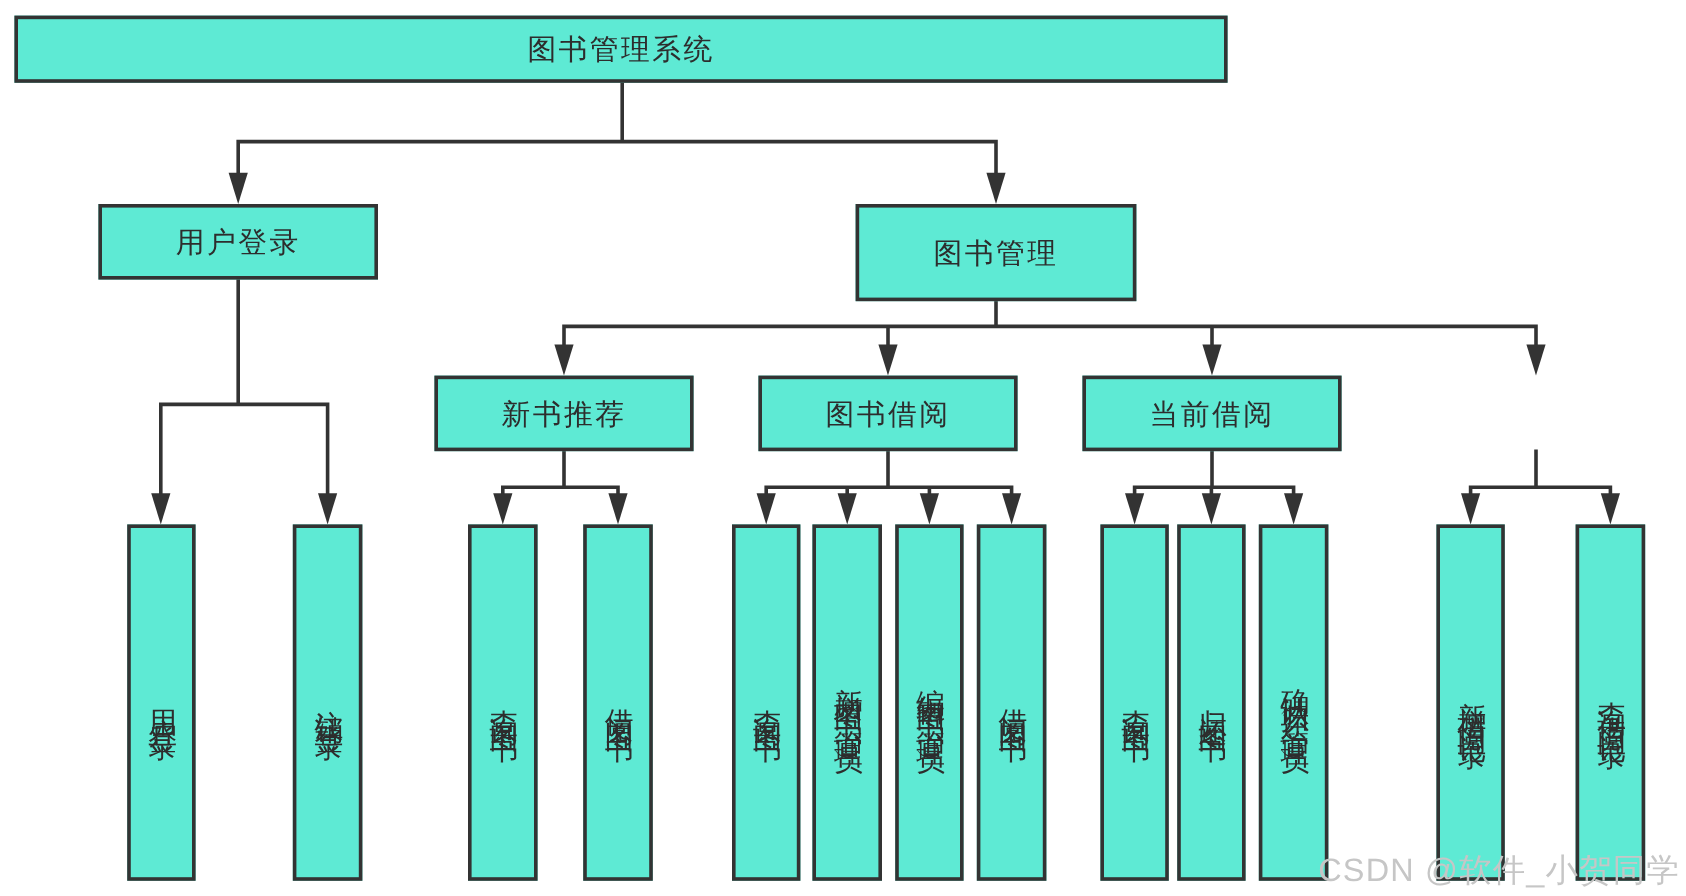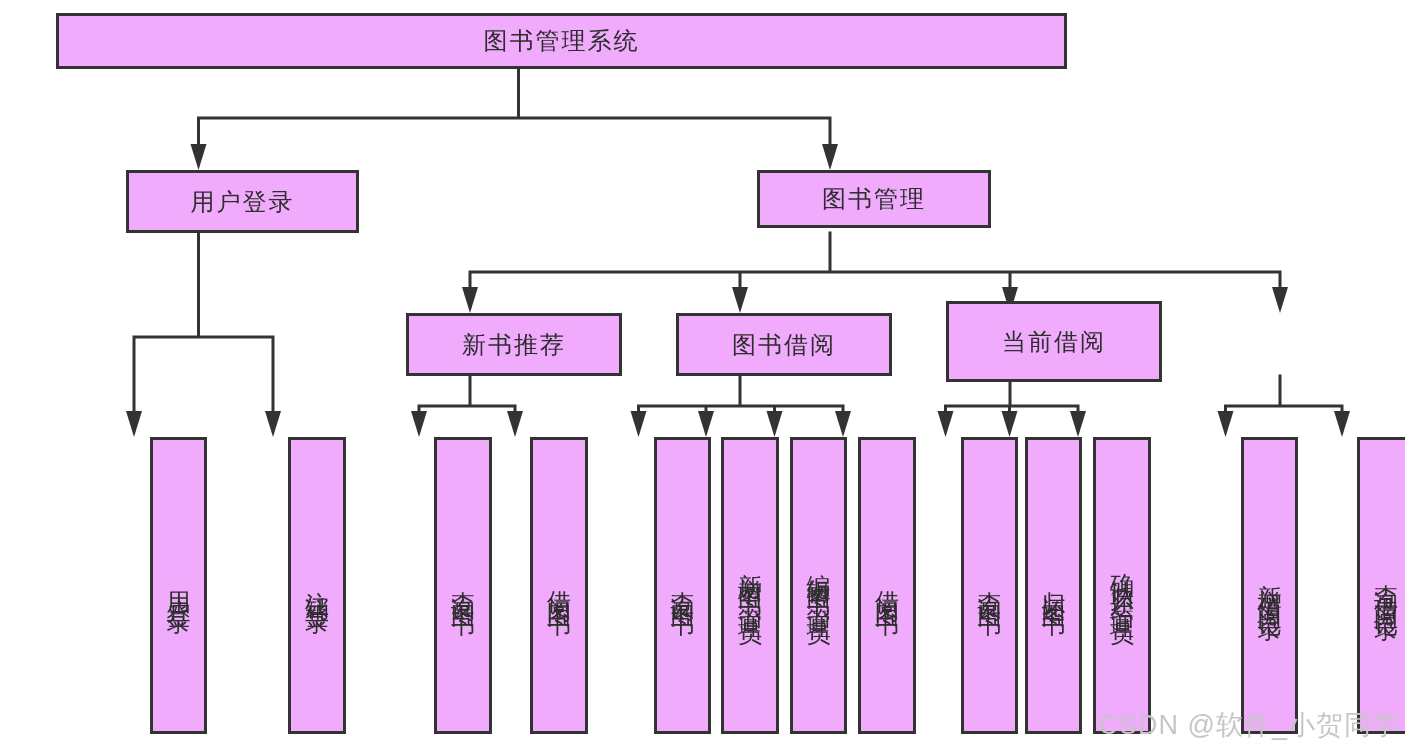--- a/index.html
+++ b/index.html
@@ -8,23 +8,23 @@
     background:var(--bg,#fff);
     font-family:"Liberation Sans","DejaVu Sans",sans-serif;
     color:var(--text,#2d2d2d);
   }
   .stage{position:absolute;inset:0;}
   svg.connectors{position:absolute;left:0;top:0;z-index:1;color:var(--line,#333);}
   svg.connectors path{stroke:currentColor;stroke-width:3;fill:none;stroke-linecap:square;}
   svg.connectors polygon{fill:currentColor;stroke:none;}
   .box{
     position:absolute;z-index:2;box-sizing:border-box;
-    border:3px solid var(--line,#333);background:#f0abfc;
+    border:3px solid var(--line,#333);background:#5eead4;
     display:flex;align-items:center;justify-content:center;
-    font-size:24px;letter-spacing:2px;margin-left:44px;
+    font-size:24px;letter-spacing:2px;
   }
   .box .lbl{white-space:nowrap;}
   .box.v .lbl{
     writing-mode:vertical-rl;text-orientation:mixed;
     letter-spacing:7px;white-space:nowrap;line-height:1;
   }
   .watermark{
     position:absolute;right:5px;bottom:4px;z-index:3;
     font-size:27px;color:var(--watermark,#c7c7c7);letter-spacing:1px;
   }
@@ -70,31 +70,31 @@
     <polygon points="1334,411 1350,411 1342,437"></polygon>
   </svg>
 
   <div class="box" style="left:12px;top:13px;width:1011px;height:56px">
     <span class="lbl">图书管理系统</span>
   </div>
 
   <div class="box" style="left:82px;top:170px;width:233px;height:63px">
     <span class="lbl">用户登录</span>
   </div>
-  <div class="box" style="left:713px;top:170px;width:234px;height:58px">
+  <div class="box" style="left:713px;top:170px;width:234px;height:81px">
     <span class="lbl">图书管理</span>
   </div>
 
   <div class="box" style="left:362px;top:313px;width:216px;height:63px">
     <span class="lbl">新书推荐</span>
   </div>
   <div class="box" style="left:632px;top:313px;width:216px;height:63px">
     <span class="lbl">图书借阅</span>
   </div>
-  <div class="box" style="left:902px;top:301px;width:216px;height:81px">
+  <div class="box" style="left:902px;top:313px;width:216px;height:63px">
     <span class="lbl">当前借阅</span>
   </div>
 
   <div class="box v" style="left:106px;top:437px;width:57px;height:297px">
     <span class="lbl">用户登录</span>
   </div>
   <div class="box v" style="left:244px;top:437px;width:58px;height:297px">
     <span class="lbl">注销登录</span>
   </div>
 

